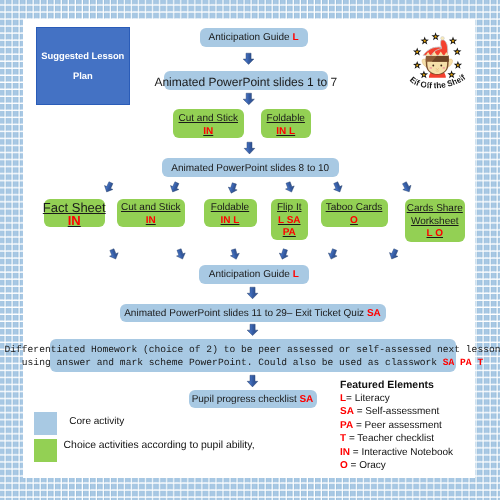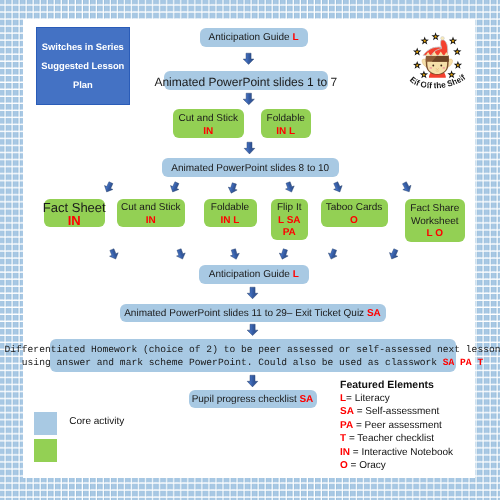--- a/index.html
+++ b/index.html
@@ -6,21 +6,21 @@
   body{width:500px;height:500px;overflow:hidden;
        font-family:"Liberation Sans",sans-serif;-webkit-font-smoothing:antialiased;-moz-osx-font-smoothing:grayscale;text-rendering:geometricPrecision;}
   #page{position:relative;width:500px;height:500px;background:#fff;overflow:hidden;
         transform:translateZ(0);will-change:transform;}
 
   .frame{position:absolute;}
 
   .box{position:absolute;box-sizing:border-box;display:flex;flex-direction:column;
        align-items:center;justify-content:center;text-align:center;line-height:12.8px;padding-top:3.0px;border-radius:6px;}
   .blue{background:#a8c9e3;color:#1a1a1a;}
-  .green{background:#93d054;color:#1a1a1a;}
+  .green{background:#93d054;color:#1a1a1a;text-decoration:underline;}
   .r{color:#ff0000;font-weight:bold;}
   .title-box{position:absolute;background:#4472c4;color:#fff;font-weight:bold;
      display:flex;flex-direction:column;align-items:center;justify-content:center;
      text-align:center;box-sizing:border-box;}
   .title-box div{width:100%;}
   .legend-sw{position:absolute;}
   .txt{position:absolute;color:#111;}
   .ln{white-space:nowrap;}
   .box.m2{padding-top:4.4px;}
   .box.m3{padding-top:3.8px;}
@@ -40,21 +40,20 @@
         <rect x="4.72" y="0" width="0.9" height="5.62" fill="#9cc0dd"></rect>
       </pattern>
     </defs>
     <rect x="0" y="0" width="500" height="19" fill="url(#gridPat)"></rect>
     <rect x="0" y="19" width="23" height="459" fill="url(#gridPat)"></rect>
     <rect x="475" y="19" width="25" height="459" fill="url(#gridPat)"></rect>
     <rect x="0" y="478" width="500" height="22" fill="url(#gridPat)"></rect>
   </svg>
 
   <div class="title-box" style="left:36px;top:26.6px;width:93.6px;height:78px;font-size:9.4px;line-height:19.2px;border:1px solid #2a5cb8;letter-spacing:-0.02px;">
-    <div>Switches in Series</div>
     <div>Suggested Lesson</div>
     <div>Plan</div>
   </div>
 
   <div id="logo" style="position:absolute;left:405px;top:28px;width:66px;height:64px;">
     <svg width="66" height="64" viewBox="405 28 66 64">
       <g>
       <path d="M435.60,32.20 L436.65,35.16 L439.78,35.24 L437.29,37.15 L438.19,40.16 L435.60,38.38 L433.01,40.16 L433.91,37.15 L431.42,35.24 L434.55,35.16 Z" fill="#131313"></path>
       <path d="M424.70,36.60 L425.75,39.56 L428.88,39.64 L426.39,41.55 L427.29,44.56 L424.70,42.78 L422.11,44.56 L423.01,41.55 L420.52,39.64 L423.65,39.56 Z" fill="#131313"></path>
       <path d="M453.00,36.60 L454.05,39.56 L457.18,39.64 L454.69,41.55 L455.59,44.56 L453.00,42.78 L450.41,44.56 L451.31,41.55 L448.82,39.64 L451.95,39.56 Z" fill="#131313"></path>
@@ -161,21 +160,21 @@
       <div class="ln"><span class="r">L SA</span></div>
       <div class="ln"><span class="r">PA</span></div>
     </div>
 
     <div class="box green m2" style="left:320.5px;top:198.5px;width:67px;height:28.5px;font-size:10px;">
       <div class="ln"><span>Taboo Cards</span></div>
       <div class="ln"><span class="r">O</span></div>
     </div>
 
     <div class="box green m3" style="left:405px;top:198.5px;width:59.5px;height:43px;font-size:10px;">
-      <div class="ln"><span>Fact Share</span></div>
+      <div class="ln"><span>Cards Share</span></div>
       <div class="ln"><span>Worksheet</span></div>
       <div class="ln"><span class="r">L O</span></div>
     </div>
 
     <div class="box blue" style="left:199px;top:264.5px;width:109.5px;height:19.5px;font-size:10px;">
       <div class="ln"><span>Anticipation Guide </span><span class="r">L</span></div>
     </div>
 
     <div class="box blue" style="left:119.5px;top:303.5px;width:266px;height:18.5px;font-size:10px;">
       <div class="ln"><span>Animated PowerPoint slides 11 to 29– Exit Ticket Quiz </span><span class="r">SA</span></div>
@@ -295,20 +294,21 @@
   </div>
   </div>
 
   <div id="legend">
     <div class="legend-sw" style="left:33.8px;top:412px;width:23.5px;height:22.5px;background:#a8c9e3;"></div>
     <div class="txt" style="left:69.3px;top:415px;width:200px;font-size:10px;line-height:13px;">
       <div>Core activity</div>
     </div>
     <div class="legend-sw" style="left:33.8px;top:438.5px;width:23.5px;height:23.3px;background:#93d054;"></div>
     <div class="txt" style="left:63.6px;top:438.5px;width:240px;font-size:10.4px;line-height:13.4px;">
+      <div>Choice activities according to pupil ability,</div>
     </div>
   </div>
 
   <div id="featured">
     <div class="txt fe-head" style="left:340px;top:379px;font-size:10.5px;font-weight:bold;">Featured Elements</div>
     <div class="txt fe-row" style="left:340px;top:392.5px;font-size:10px;">
       <span class="r">L</span><span>= Literacy</span></div>
     <div class="txt fe-row" style="left:340px;top:406px;font-size:10px;">
       <span class="r">SA</span><span> = Self-assessment</span></div>
     <div class="txt fe-row" style="left:340px;top:419.5px;font-size:10px;">

